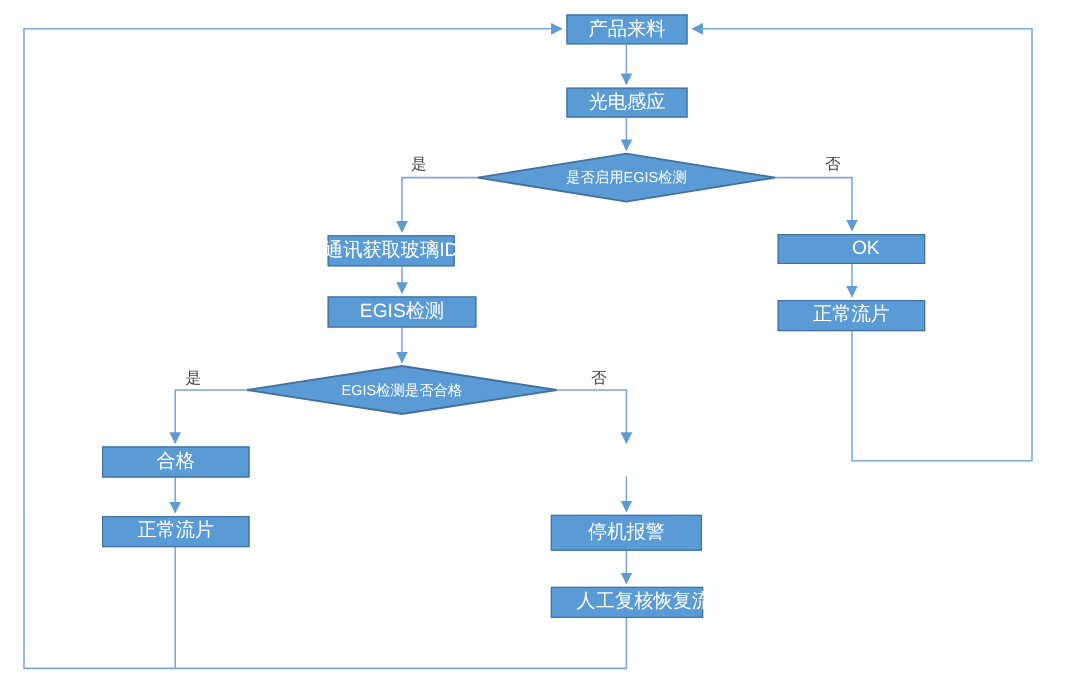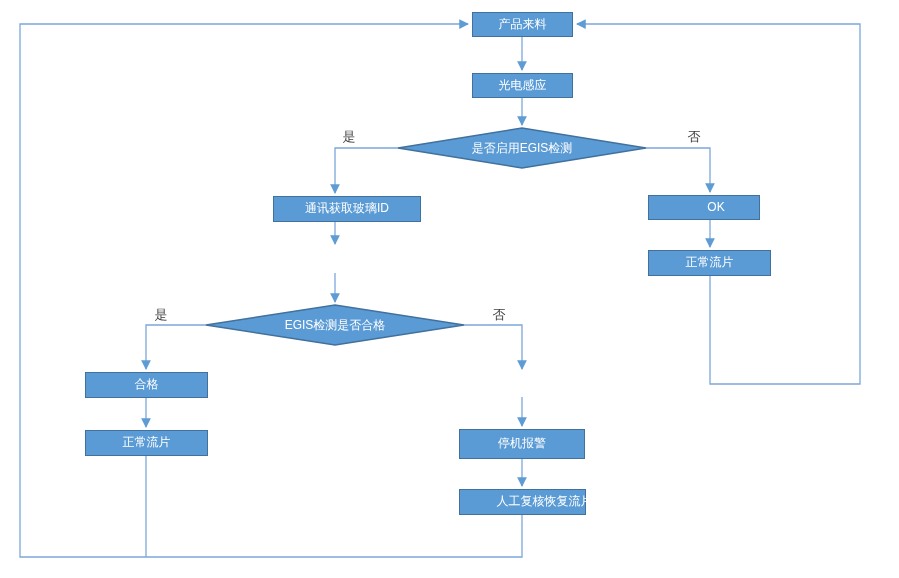--- a/index.html
+++ b/index.html
@@ -10,21 +10,21 @@
     font-family:"Liberation Sans","DejaVu Sans",sans-serif;
     overflow:hidden;
   }
   .wires { position:absolute; left:0; top:0; }
   .node {
     position:absolute;
     box-sizing:border-box;
     background:#5B9BD5;
     border:1.5px solid #41719C;
     color:#ffffff;
-    font-size:12px;
+    font-size:16px;
     display:flex;
     align-items:center;
     justify-content:center;
     text-align:center;
     line-height:1.1;
     white-space:nowrap;
   }
   .diamond-text { fill:#ffffff; font-size:12px; font-family:"Liberation Sans","DejaVu Sans",sans-serif; }
   .edge-label  { fill:#3F3F3F; font-size:13px; font-family:"Liberation Sans","DejaVu Sans",sans-serif; }
   .edge { fill:none; stroke:#7CA7DB; stroke-width:1.3; }
@@ -67,29 +67,30 @@
     <text class="edge-label" x="349" y="141" text-anchor="middle">是</text>
     <text class="edge-label" x="694" y="141" text-anchor="middle">否</text>
     <text class="edge-label" x="161" y="319" text-anchor="middle">是</text>
     <text class="edge-label" x="499" y="319" text-anchor="middle">否</text>
   </svg>
 
   <div class="node" style="left:472px; top:12px;  width:101px; height:25px;">产品来料</div>
 
   <div class="node" style="left:472px; top:73px;  width:101px; height:25px;">光电感应</div>
 
-  <div class="node" style="left:273px; top:196px; width:148px; height:26px;">通讯获取玻璃ID</div>
+  <div class="node" style="left:273px; top:196px; width:106px; height:26px;">通讯获取玻璃ID</div>
 
+  <div class="node" style="left:273px; top:247px; width:124px; height:26px;">EGIS检测</div>
 
   <div class="node" style="left:85px;  top:372px; width:123px; height:26px;">合格</div>
 
   <div class="node" style="left:85px;  top:430px; width:123px; height:26px;">正常流片</div>
 
 
   <div class="node" style="left:459px; top:429px; width:126px; height:30px;">停机报警</div>
 
   <div class="node" style="left:459px; top:489px; width:127px; height:26px;padding-left:44px;">人工复核恢复流片</div>
 
-  <div class="node" style="left:648px; top:195px; width:112px; height:25px;padding-left:24px;">OK</div>
+  <div class="node" style="left:648px; top:195px; width:123px; height:25px;padding-left:24px;">OK</div>
 
   <div class="node" style="left:648px; top:250px; width:123px; height:26px;">正常流片</div>
 
 </div>
 
 </body></html>

